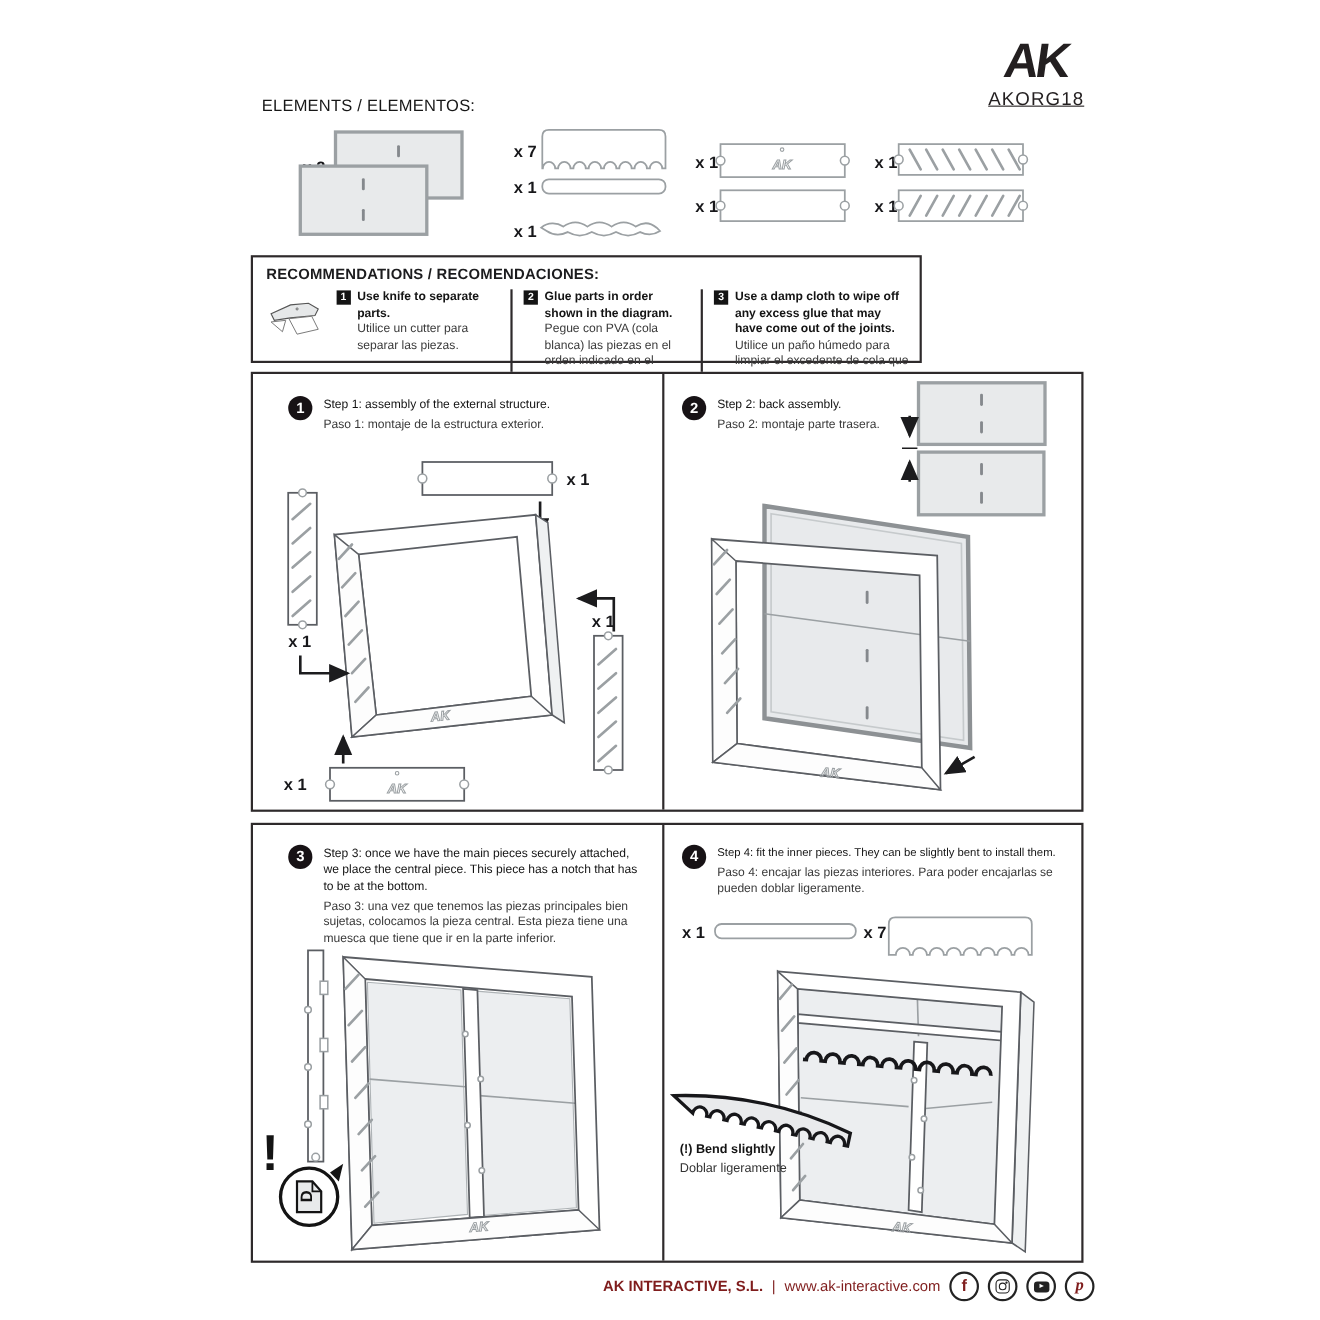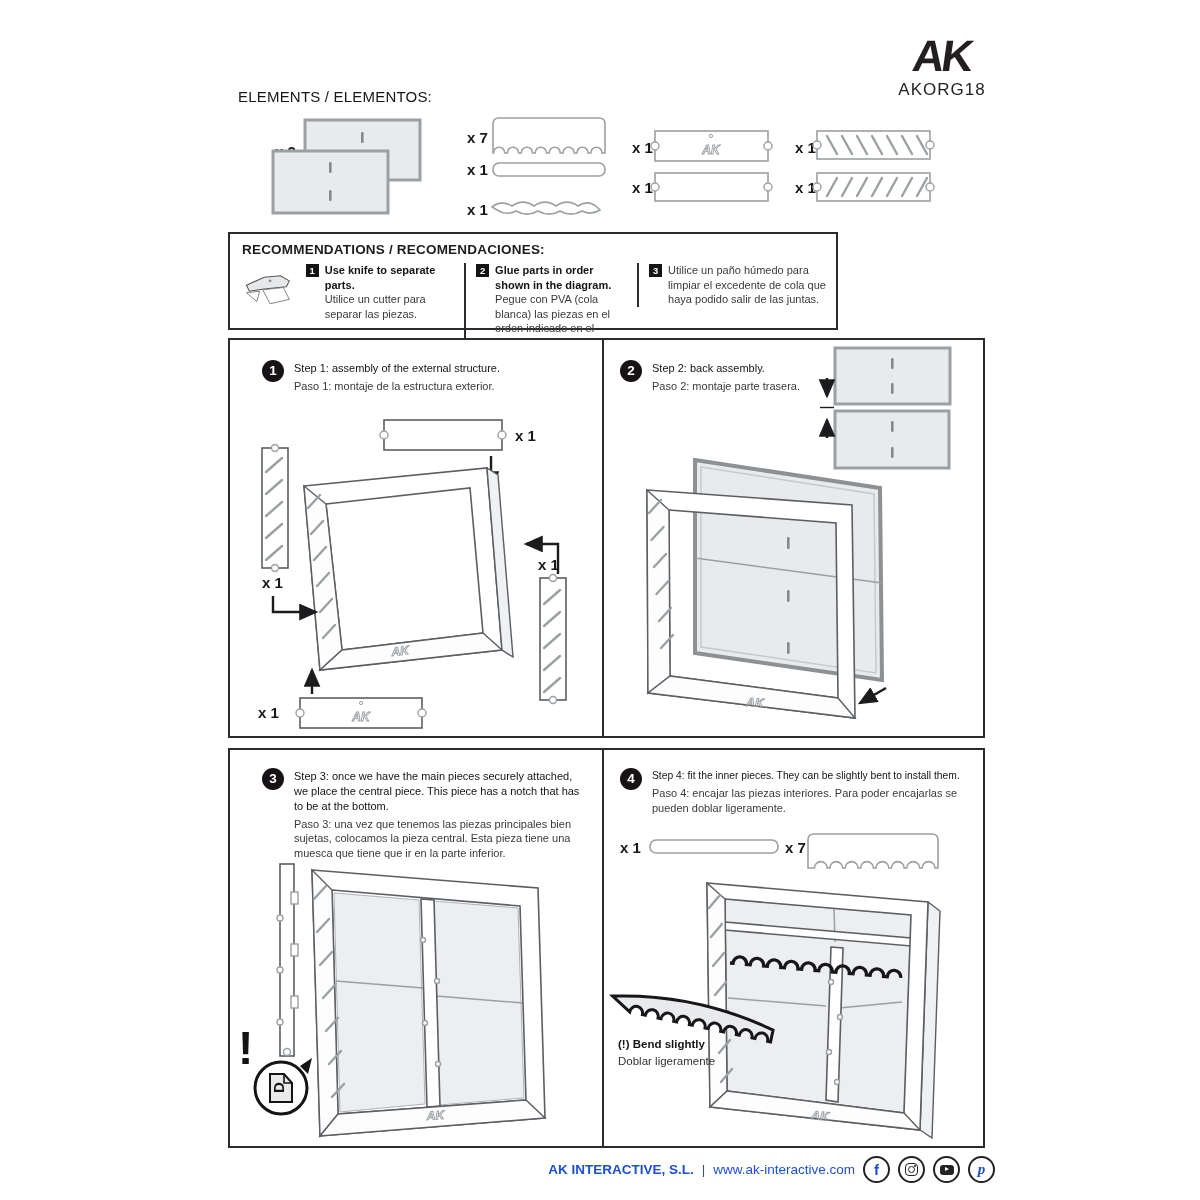--- a/index.html
+++ b/index.html
@@ -1,20 +1,20 @@
 <!DOCTYPE html>
 <html><head>
 <meta charset="utf-8">
 <style>
   html,body{margin:0;padding:0;background:#fff;}
   body{width:1200px;height:1200px;position:relative;font-family:"Liberation Sans",sans-serif;color:#1c1c1e;}
   .abs{position:absolute;}
   
   .ak-logo{font-weight:bold;font-size:44px;letter-spacing:-3px;transform:skewX(-8deg);display:inline-block;line-height:1;color:#231f20;}
-  .prod-code{font-size:17px;letter-spacing:1px;color:#231f20;margin-top:2px;text-align:center;}
+  .prod-code{font-size:17px;letter-spacing:1px;color:#231f20;margin-top:2px;text-align:center;text-decoration:underline;}
   .sec-head{font-size:15px;font-weight:normal;color:#171717;letter-spacing:.2px;}
   
   .box{position:absolute;border:2px solid #2e2a2b;background:#fff;box-sizing:border-box;}
   .vdiv{position:absolute;top:0;bottom:0;width:2px;background:#2e2a2b;}
   
   .rec-head{font-size:13.5px;font-weight:bold;margin:8px 0 6px 12px;letter-spacing:.2px;}
   .rec-row{display:flex;align-items:flex-start;padding:0 10px 0 12px;gap:12px;}
   .rec-item{position:relative;padding-left:19px;font-size:11px;line-height:1.32;}
   .rec-item .en{font-weight:bold;color:#141414;margin:0;}
   .rec-item .es{color:#3a3a3a;margin:0;}
@@ -46,21 +46,21 @@
   .seam{stroke:#9ba0a3;stroke-width:1.5;}
   .engrave{fill:none;stroke:#9ba0a3;stroke-width:.9;font-size:12px;font-weight:bold;font-style:italic;}
   .hookrow{fill:none;stroke:#17171a;stroke-width:3.4;}
   .combbent{fill:#e9eaec;stroke:#17171a;stroke-width:3;}
   .ring{fill:#fff;stroke:#141414;stroke-width:3;}
   .bang{font-weight:bold;font-size:46px;fill:#141414;}
   .dlabel{font-size:15px;font-weight:bold;fill:#141414;}
   .noteb{font-size:11.5px;font-weight:bold;fill:#141414;}
   .note{font-size:11.5px;fill:#333;}
   
-  .footer-row{position:absolute;top:1156px;right:205px;display:flex;align-items:center;gap:8px;font-size:13.5px;color:#1d4ed8;}
+  .footer-row{position:absolute;top:1156px;right:205px;display:flex;align-items:center;gap:8px;font-size:13.5px;color:#7f1d1d;}
   .f-company{font-weight:bold;}
   .soc{width:27px;height:27px;border:2px solid #232323;border-radius:50%;display:flex;align-items:center;justify-content:center;box-sizing:border-box;}
   .fbg{font-weight:bold;font-size:15px;line-height:1;}
   .ping{font-weight:bold;font-style:italic;font-size:15px;font-family:"Liberation Serif",serif;line-height:1;}
   .ig{width:13px;height:13px;border:1.8px solid #232323;border-radius:4px;position:relative;box-sizing:border-box;}
   .ig::before{content:"";position:absolute;left:2.2px;top:2.2px;width:5px;height:5px;border:1.4px solid #232323;border-radius:50%;}
   .ig::after{content:"";position:absolute;right:1px;top:1px;width:1.8px;height:1.8px;background:#232323;border-radius:50%;}
   .yt{width:14px;height:10px;background:#232323;border-radius:3px;position:relative;}
   .yt::after{content:"";position:absolute;left:5.5px;top:2.5px;border-left:4.5px solid #fff;border-top:2.5px solid transparent;border-bottom:2.5px solid transparent;}
 </style>
@@ -151,20 +151,21 @@
       <p class="en">Use knife to separate parts.</p>
       <p class="es">Utilice un cutter para separar las piezas.</p>
     </div>
     <div class="rec-item bordered" style="width:196px;">
       <span class="sq-badge">2</span>
       <p class="en">Glue parts in order shown in the diagram.</p>
       <p class="es">Pegue con PVA (cola blanca) las piezas en el orden indicado en el diagrama.</p>
     </div>
     <div class="rec-item bordered" style="width:238px;">
       <span class="sq-badge">3</span>
+      <p class="en">Use a damp cloth to wipe off any excess glue that may have come out of the joints.</p>
       <p class="es">Utilice un paño húmedo para limpiar el excedente de cola que haya podido salir de las juntas.</p>
     </div>
   </div>
 </section>
 
 <section class="box" style="left:228px;top:338px;width:757px;height:400px;">
   <div class="vdiv" style="left:372px;"></div>
 
   <div class="step-head" style="left:32px;top:20px;width:300px;">
     <span class="circle-badge">1</span>

